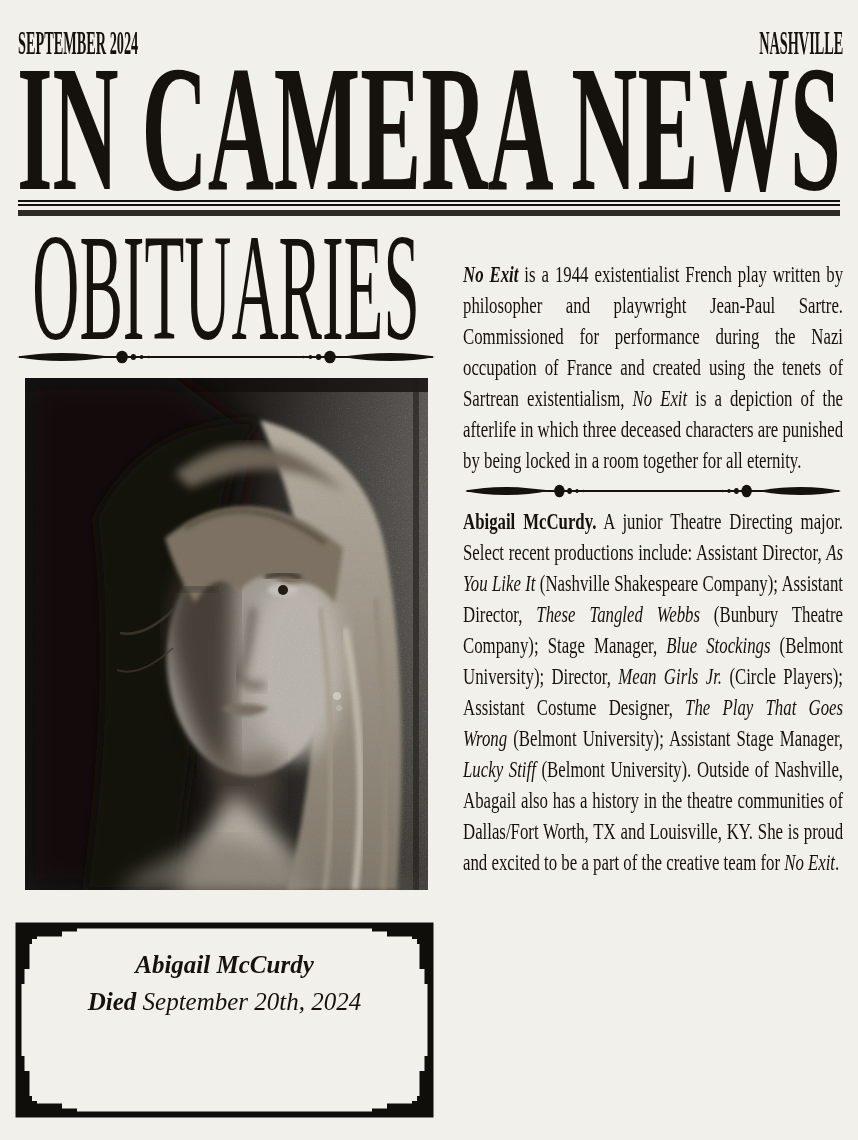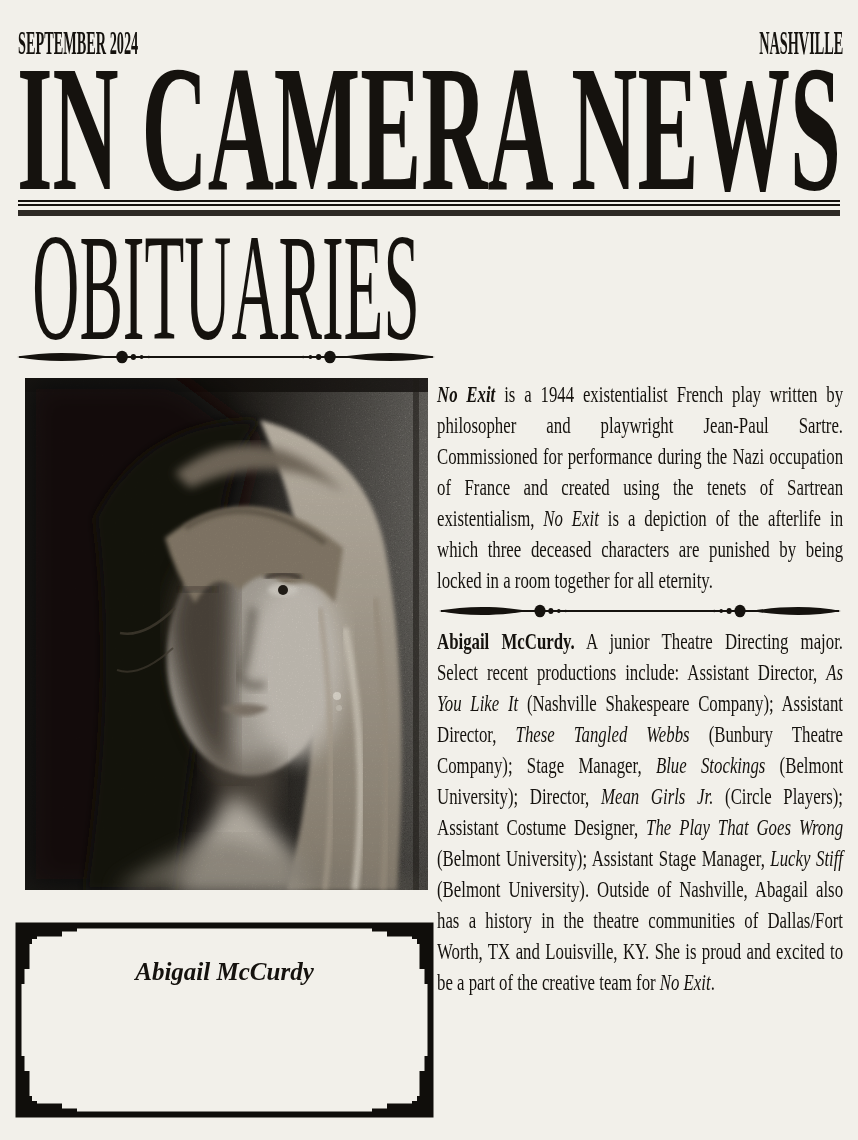--- a/index.html
+++ b/index.html
@@ -23,37 +23,37 @@
   .kicker-right{right:15px;transform:scaleX(0.42);transform-origin:right top;}
   .masthead-svg{display:block;margin:34px 15px 0;width:828px;height:132px;}
   .masthead-svg text, .section-svg text, .kicker{letter-spacing:0;}
   svg text{fill:#15120e;font-family:"Liberation Serif","DejaVu Serif",serif;}
 
   .rules{margin:8px 18px 0 18px;}
   .rule-thin{height:2px;border-top:2px solid #15120e;border-bottom:2px solid #15120e;}
   .rule-thick{height:6px;background:#2e2a25;margin-top:4px;}
 
   
-  .columns{display:flex;padding:0 15px;margin-top:10px;align-items:center;}
+  .columns{display:flex;gap:26px;padding:0 15px;margin-top:10px;align-items:flex-start;}
   .col-left{width:422px;flex:none;}
   .col-right{flex:1;min-width:0;margin-top:31px;}
 
   .section-svg{display:block;margin:4px auto 0;width:392px;height:112px;}
   .divider-svg{display:block;width:100%;height:18px;margin-top:6px;}
   .divider-svg *{fill:#15120e;}
   .divider-svg line{stroke:#15120e;}
 
   .photo{display:block;width:403px;height:512px;margin:12px auto 0;background:#23201c;}
 
   
   .memorial{position:relative;width:419px;height:196px;margin:32px auto 0 0;}
   .frame-svg{position:absolute;inset:0;width:419px;height:196px;}
   .memorial-text{
     position:absolute;inset:0;
-    padding-top:31px;text-align:center;
+    padding-top:24px;text-align:center;
     font-size:25px;line-height:37px;
   }
   .memorial-text .line span{white-space:pre-wrap;}
 
   
   .jtext{
     font-size:23px;line-height:31px;
     text-align:justify;
     transform:scaleX(0.73);transform-origin:left top;
     width:137%;
@@ -188,20 +188,21 @@
             <path id="cnr" d="M0,0 H60 V7.5 H45 V12.5 H20 V15 H15 V20 H12.5 V45 H7.5 V60 H0 Z" fill="#100e0b"></path>
           </defs>
           <rect x="3.5" y="3.5" width="412" height="189" fill="none" stroke="#100e0b" stroke-width="6"></rect>
           <use href="#cnr" transform="translate(2,2)"></use>
           <use href="#cnr" transform="translate(417,2) scale(-1,1)"></use>
           <use href="#cnr" transform="translate(2,194) scale(1,-1)"></use>
           <use href="#cnr" transform="translate(417,194) scale(-1,-1)"></use>
         </svg>
         <div class="memorial-text">
           <div class="line"><span class="run-bolditalic">Abigail McCurdy</span></div>
+          <div class="line"><span class="run-bolditalic">Died</span><span class="run-italic"> September 20th, 2024</span></div>
         </div>
       </div>
     </div>
 
     <div class="col-right">
       <div class="jtext about"><span class="run-bolditalic">No Exit</span><span class="run-normal"> is a 1944 existentialist French play written by philosopher and playwright Jean-Paul Sartre. Commissioned for performance during the Nazi occupation of France and created using the tenets of Sartrean existentialism, </span><span class="run-italic">No Exit</span><span class="run-normal"> is a depiction of the afterlife in which three deceased characters are punished by being locked in a room together for all eternity.</span></div>
 
       <svg class="divider-svg right-divider" viewBox="0 0 410 16" preserveAspectRatio="none">
         <line x1="4" y1="8" x2="406" y2="8" stroke-width="1.6"></line>
         <use href="#orn"></use>

